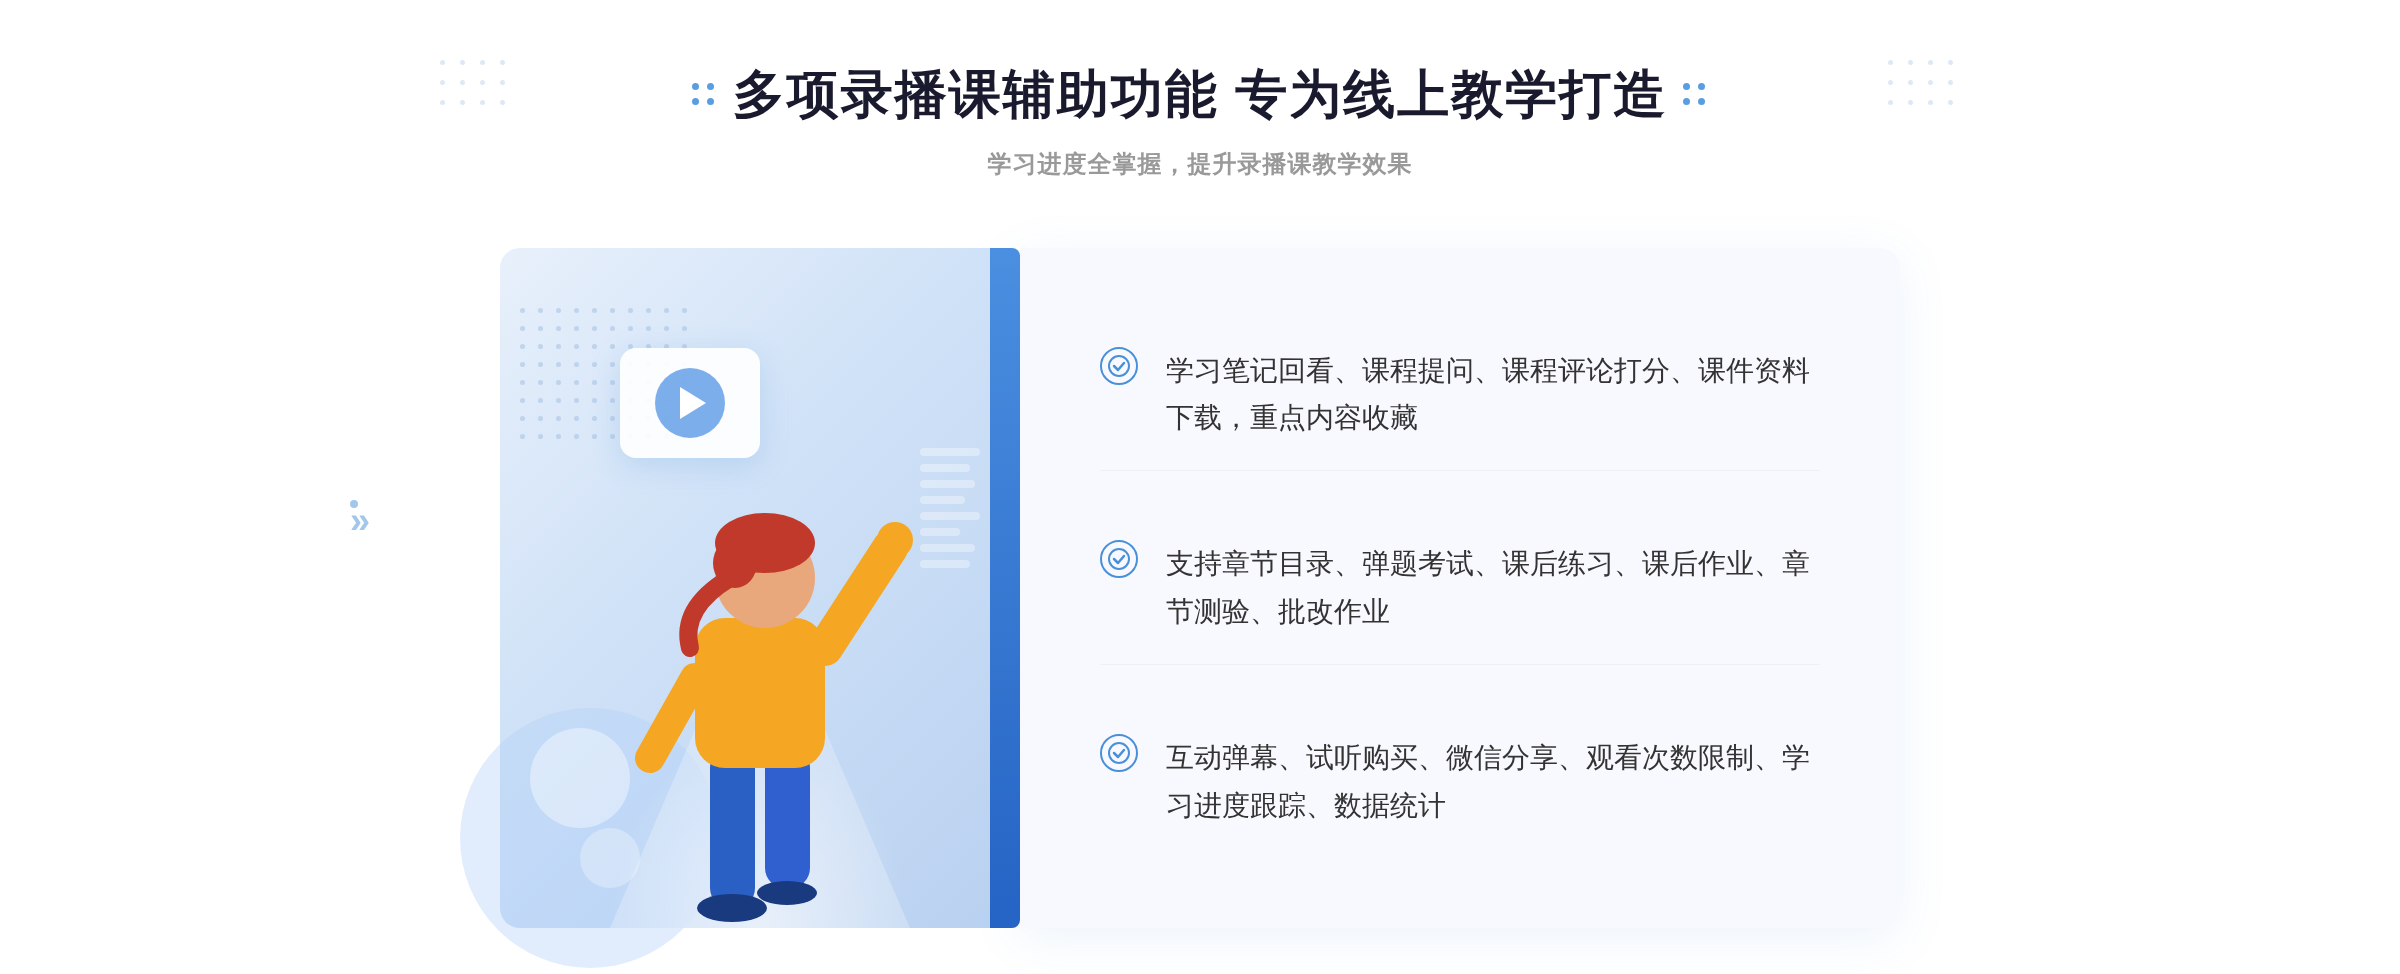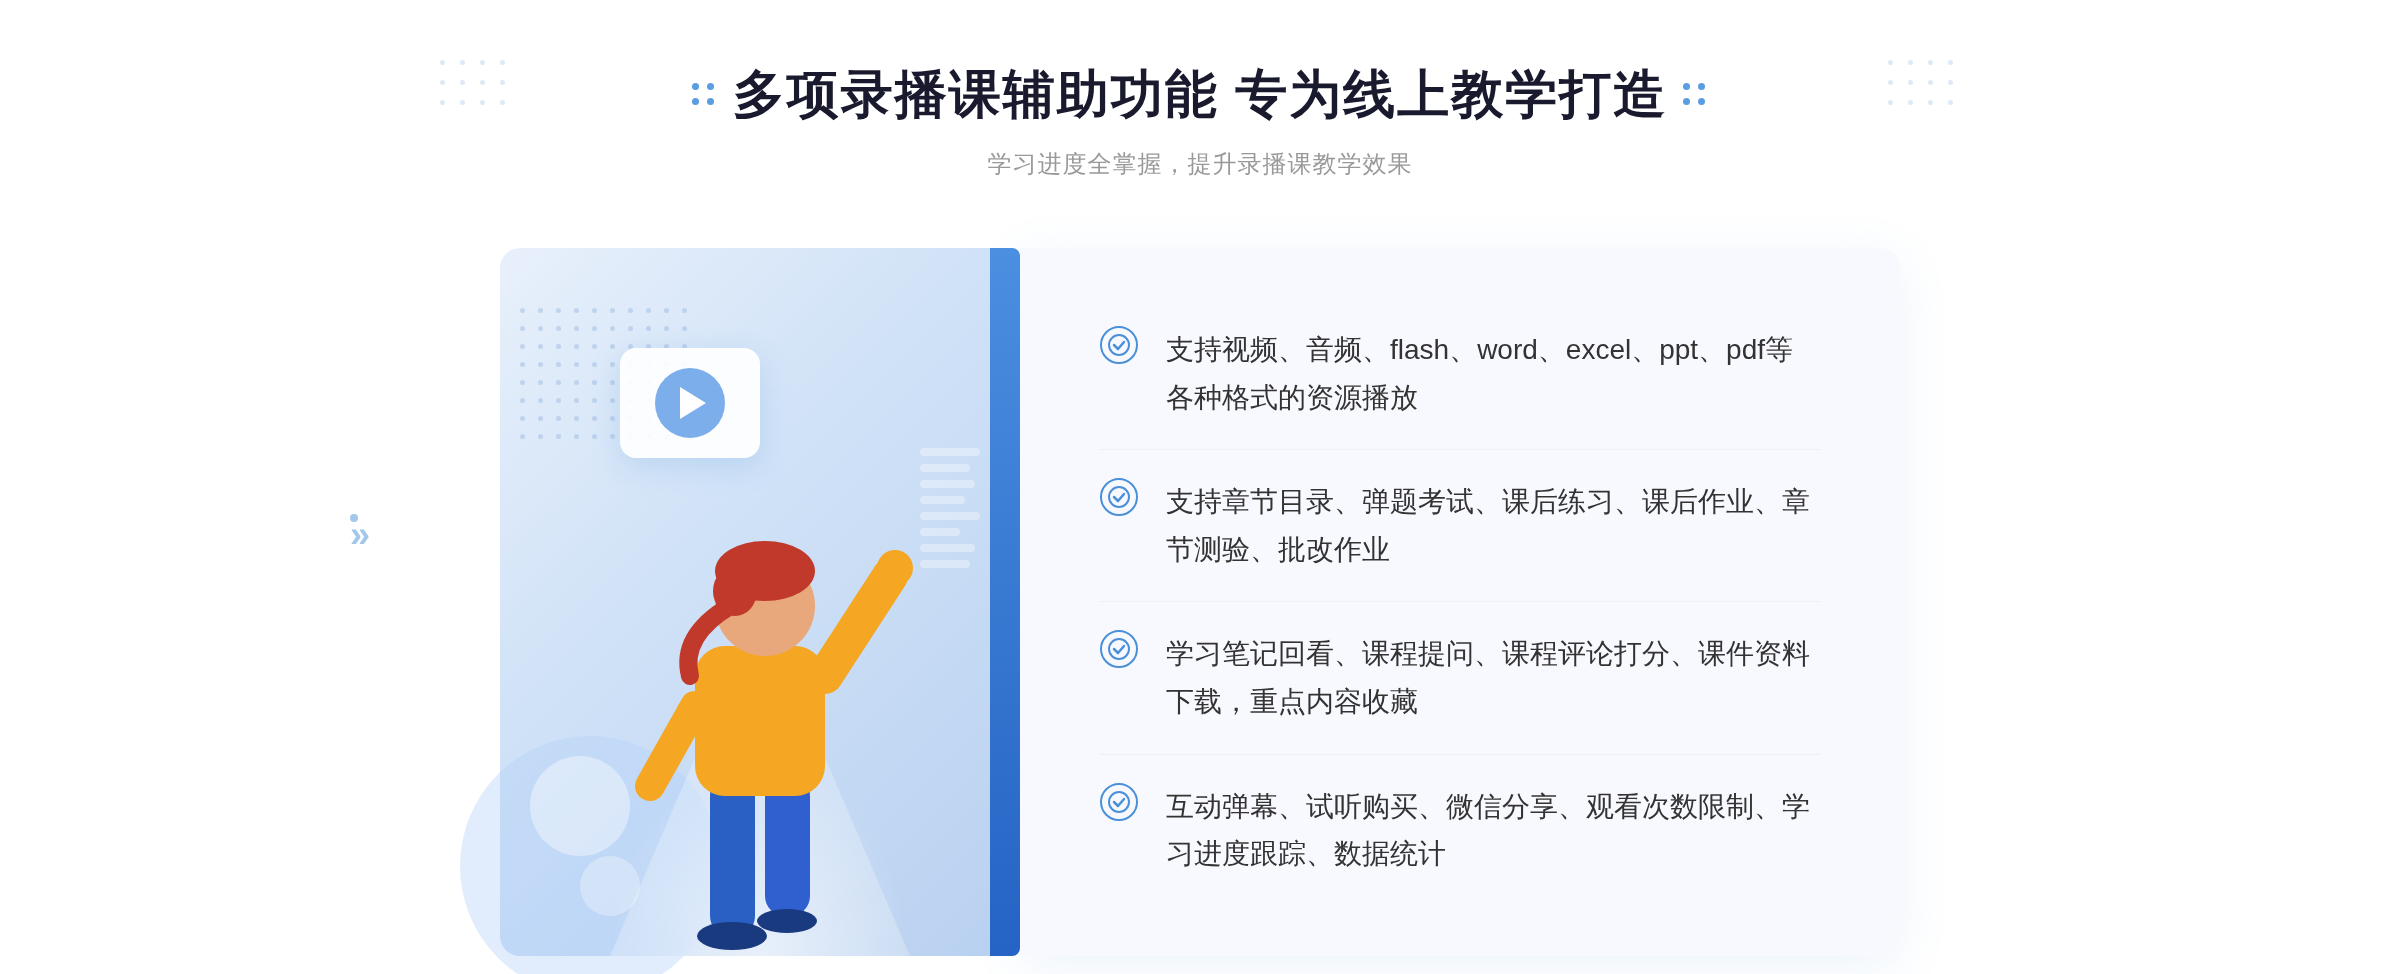--- a/index.html
+++ b/index.html
@@ -71,21 +71,21 @@
       margin-bottom: 18px;
       display: flex;
       align-items: center;
       justify-content: center;
       gap: 16px;
     }
 
     .subtitle {
       font-size: 24px;
       color: #999;
-      font-weight: 400;
+      font-weight: 700;
       letter-spacing: 1px;
     }
 
     .content-area {
       display: flex;
       align-items: stretch;
       width: 1400px;
       position: relative;
     }
 
@@ -523,56 +523,47 @@
         <ellipse cx="135" cy="115" rx="22" ry="25" fill="#c0392b"></ellipse>
 
         <path d="M130 130 Q80 160 90 200" stroke="#c0392b" stroke-width="18" fill="none" stroke-linecap="round"></path>
       </svg>
 
       <div class="blue-side-bar"></div>
     </div>
 
     <div class="features-panel">
 
+
       <div class="feature-item">
         <div class="check-circle">
           <svg width="22" height="22" viewBox="0 0 22 22" fill="none">
             <circle cx="11" cy="11" r="10" stroke="#4a90d9" stroke-width="2"></circle>
             <polyline points="6,11 10,15 16,8" stroke="#4a90d9" stroke-width="2.5" fill="none" stroke-linecap="round" stroke-linejoin="round"></polyline>
           </svg>
         </div>
-        <div class="feature-text">支持视频、音频、flash、word、excel、ppt、pdf等各种格式的资源播放</div>
+        <div class="feature-text">学习笔记回看、课程提问、课程评论打分、课件资料下载，重点内容收藏</div>
       </div>
 
       <div class="feature-item">
         <div class="check-circle">
           <svg width="22" height="22" viewBox="0 0 22 22" fill="none">
             <circle cx="11" cy="11" r="10" stroke="#4a90d9" stroke-width="2"></circle>
             <polyline points="6,11 10,15 16,8" stroke="#4a90d9" stroke-width="2.5" fill="none" stroke-linecap="round" stroke-linejoin="round"></polyline>
           </svg>
         </div>
         <div class="feature-text">支持章节目录、弹题考试、课后练习、课后作业、章节测验、批改作业</div>
       </div>
 
       <div class="feature-item">
         <div class="check-circle">
           <svg width="22" height="22" viewBox="0 0 22 22" fill="none">
             <circle cx="11" cy="11" r="10" stroke="#4a90d9" stroke-width="2"></circle>
             <polyline points="6,11 10,15 16,8" stroke="#4a90d9" stroke-width="2.5" fill="none" stroke-linecap="round" stroke-linejoin="round"></polyline>
           </svg>
         </div>
-        <div class="feature-text">学习笔记回看、课程提问、课程评论打分、课件资料下载，重点内容收藏</div>
-      </div>
-
-      <div class="feature-item">
-        <div class="check-circle">
-          <svg width="22" height="22" viewBox="0 0 22 22" fill="none">
-            <circle cx="11" cy="11" r="10" stroke="#4a90d9" stroke-width="2"></circle>
-            <polyline points="6,11 10,15 16,8" stroke="#4a90d9" stroke-width="2.5" fill="none" stroke-linecap="round" stroke-linejoin="round"></polyline>
-          </svg>
-        </div>
         <div class="feature-text">互动弹幕、试听购买、微信分享、观看次数限制、学习进度跟踪、数据统计</div>
       </div>
 
     </div>
   </div>
 
 </div>
 
 </body></html>

